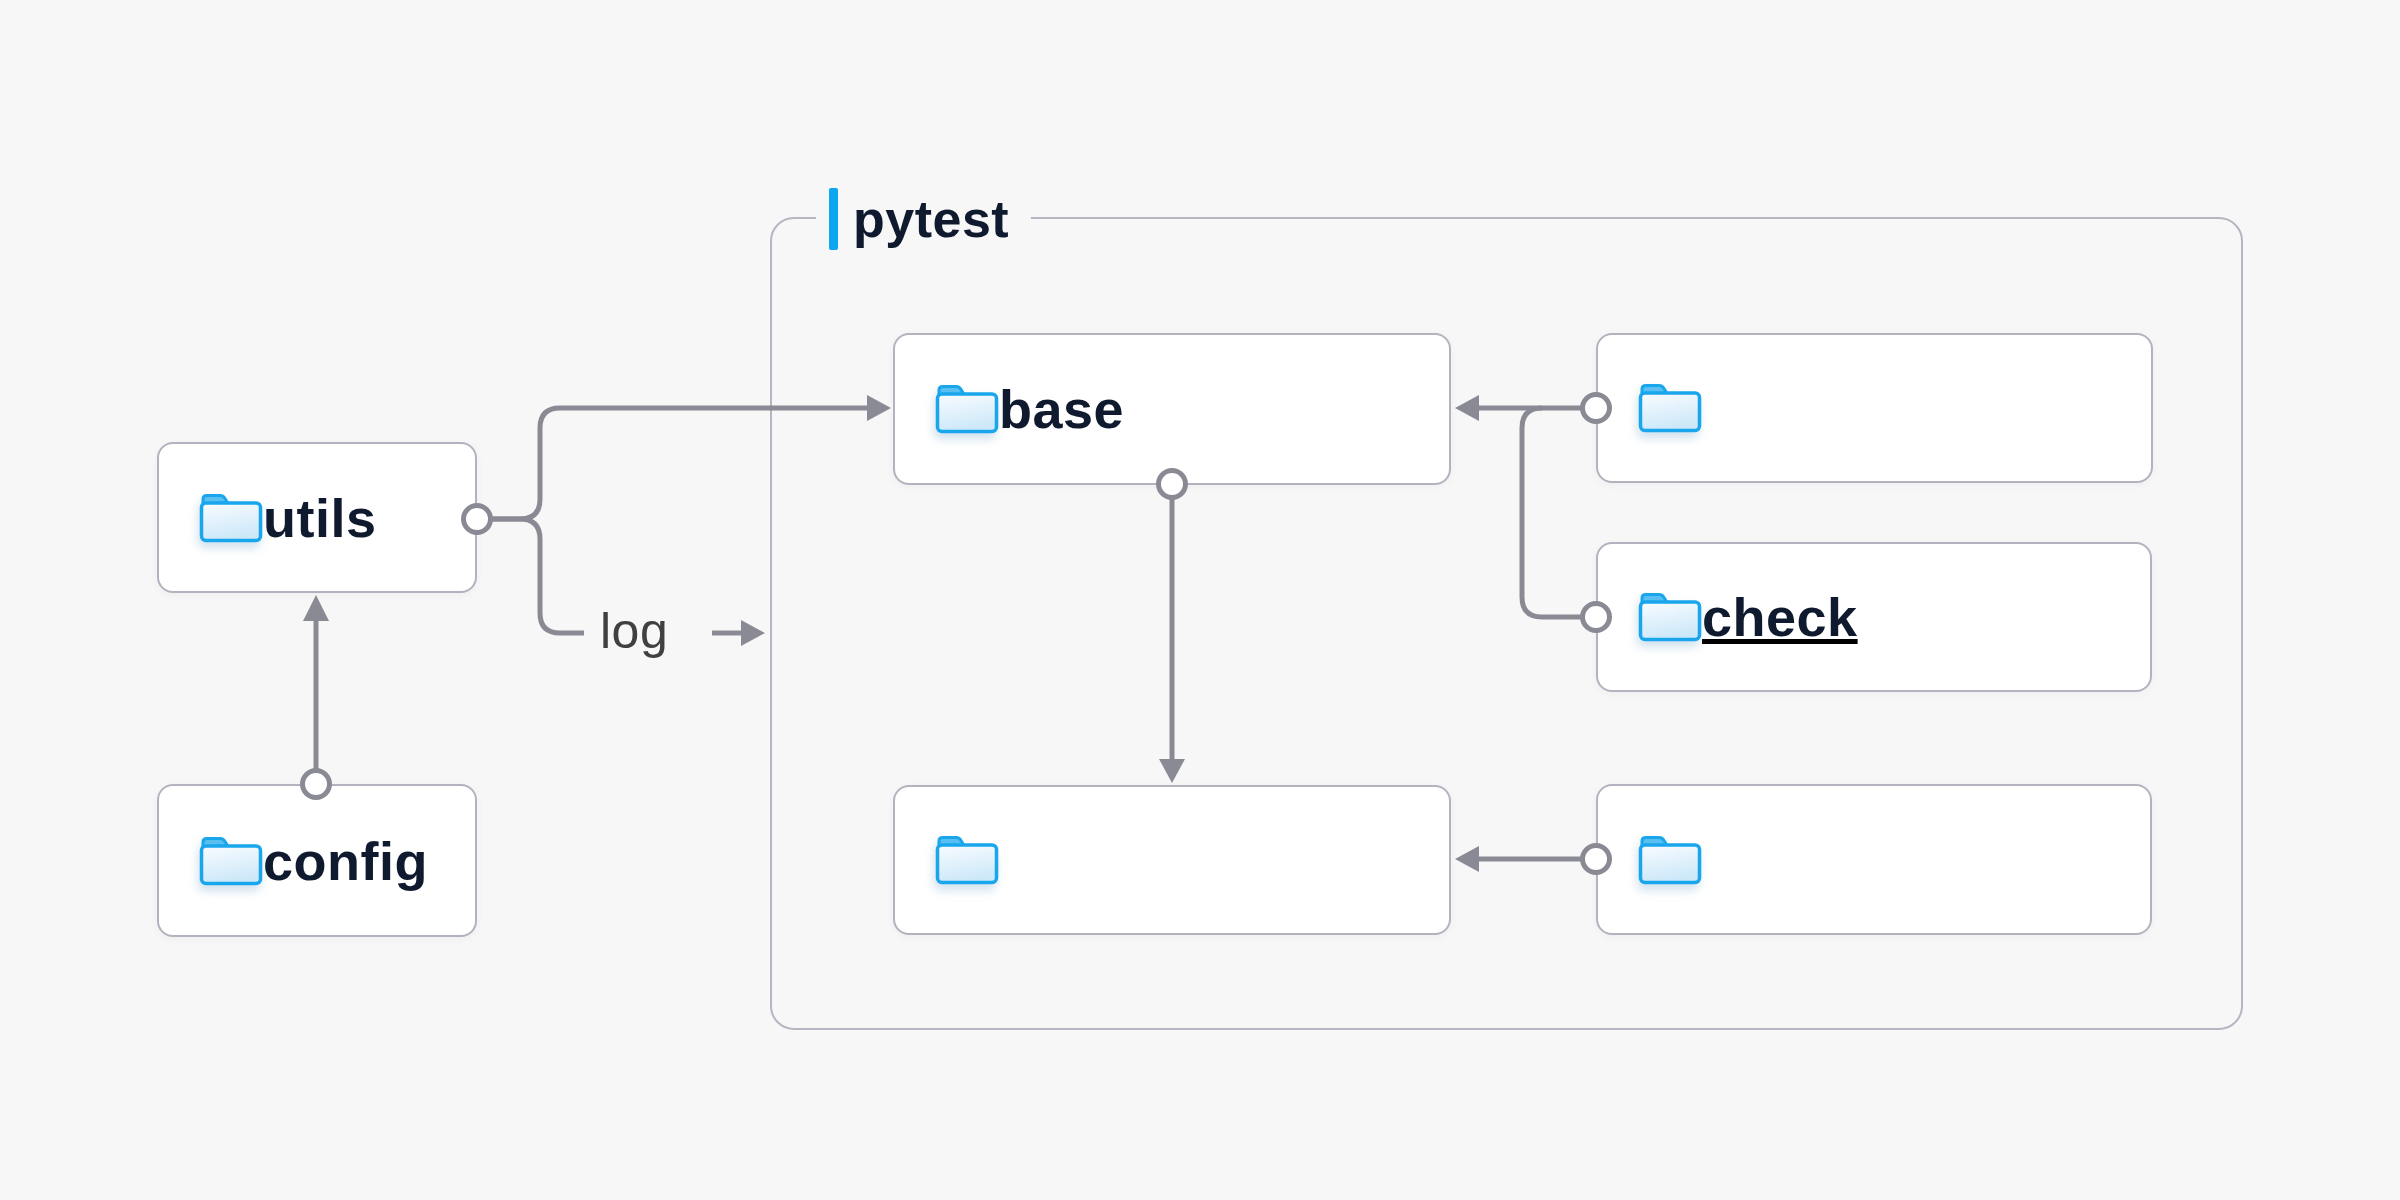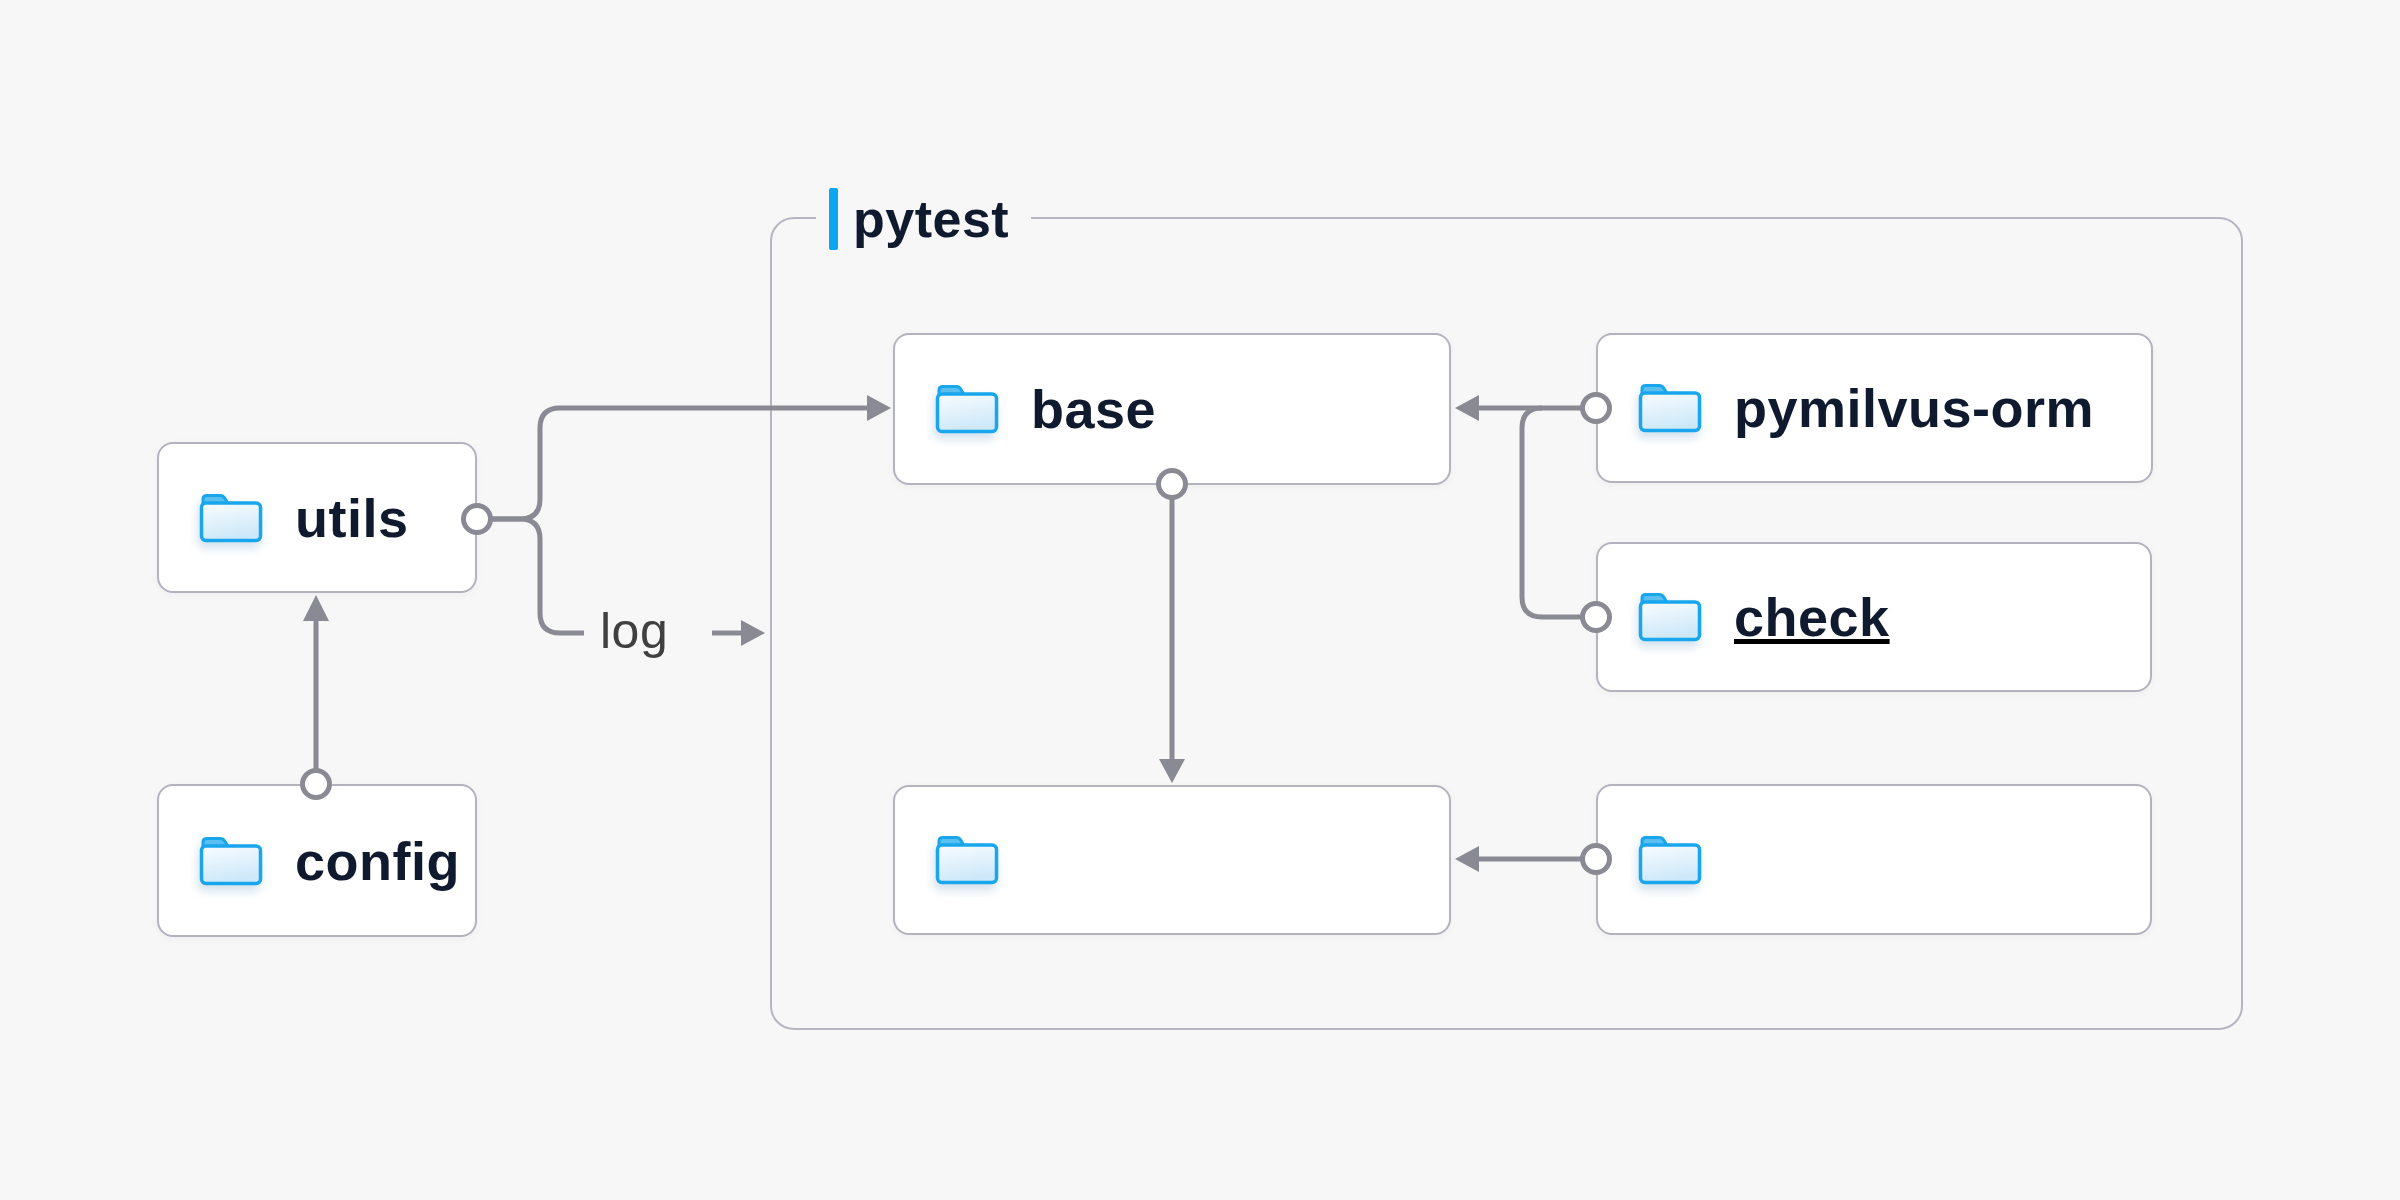--- a/index.html
+++ b/index.html
@@ -41,21 +41,21 @@
   }
 
   
   .node{
     position:absolute;
     background:#ffffff;
     border:2.5px solid #b3b3bf;
     border-radius:16px;
     box-sizing:border-box;
     display:flex;align-items:center;
-    padding-left:40px;gap:32px;
+    padding-left:40px;
     box-shadow:0 2px 8px rgba(16,24,40,.04);
     z-index:2;
   }
   .node-label{
     font-size:54px;font-weight:700;color:#0f1a2e;
     letter-spacing:.5px;
     white-space:nowrap;
   }
   .folder{
     width:64px;height:50px;flex:0 0 auto;
@@ -137,21 +137,20 @@
   <div class="node" id="node-testcases">
     <svg class="folder">
         <use href="#folder-sym"></use>
       </svg>
   </div>
 
   <div class="node" id="node-pymilvus">
     <svg class="folder">
         <use href="#folder-sym"></use>
       </svg>
-    <span class="node-label">pymilvus-orm</span>
   </div>
 
   <div class="node" id="node-check">
     <svg class="folder">
         <use href="#folder-sym"></use>
       </svg>
     <span class="node-label">check</span>
   </div>
 
   <div class="node" id="node-common">

